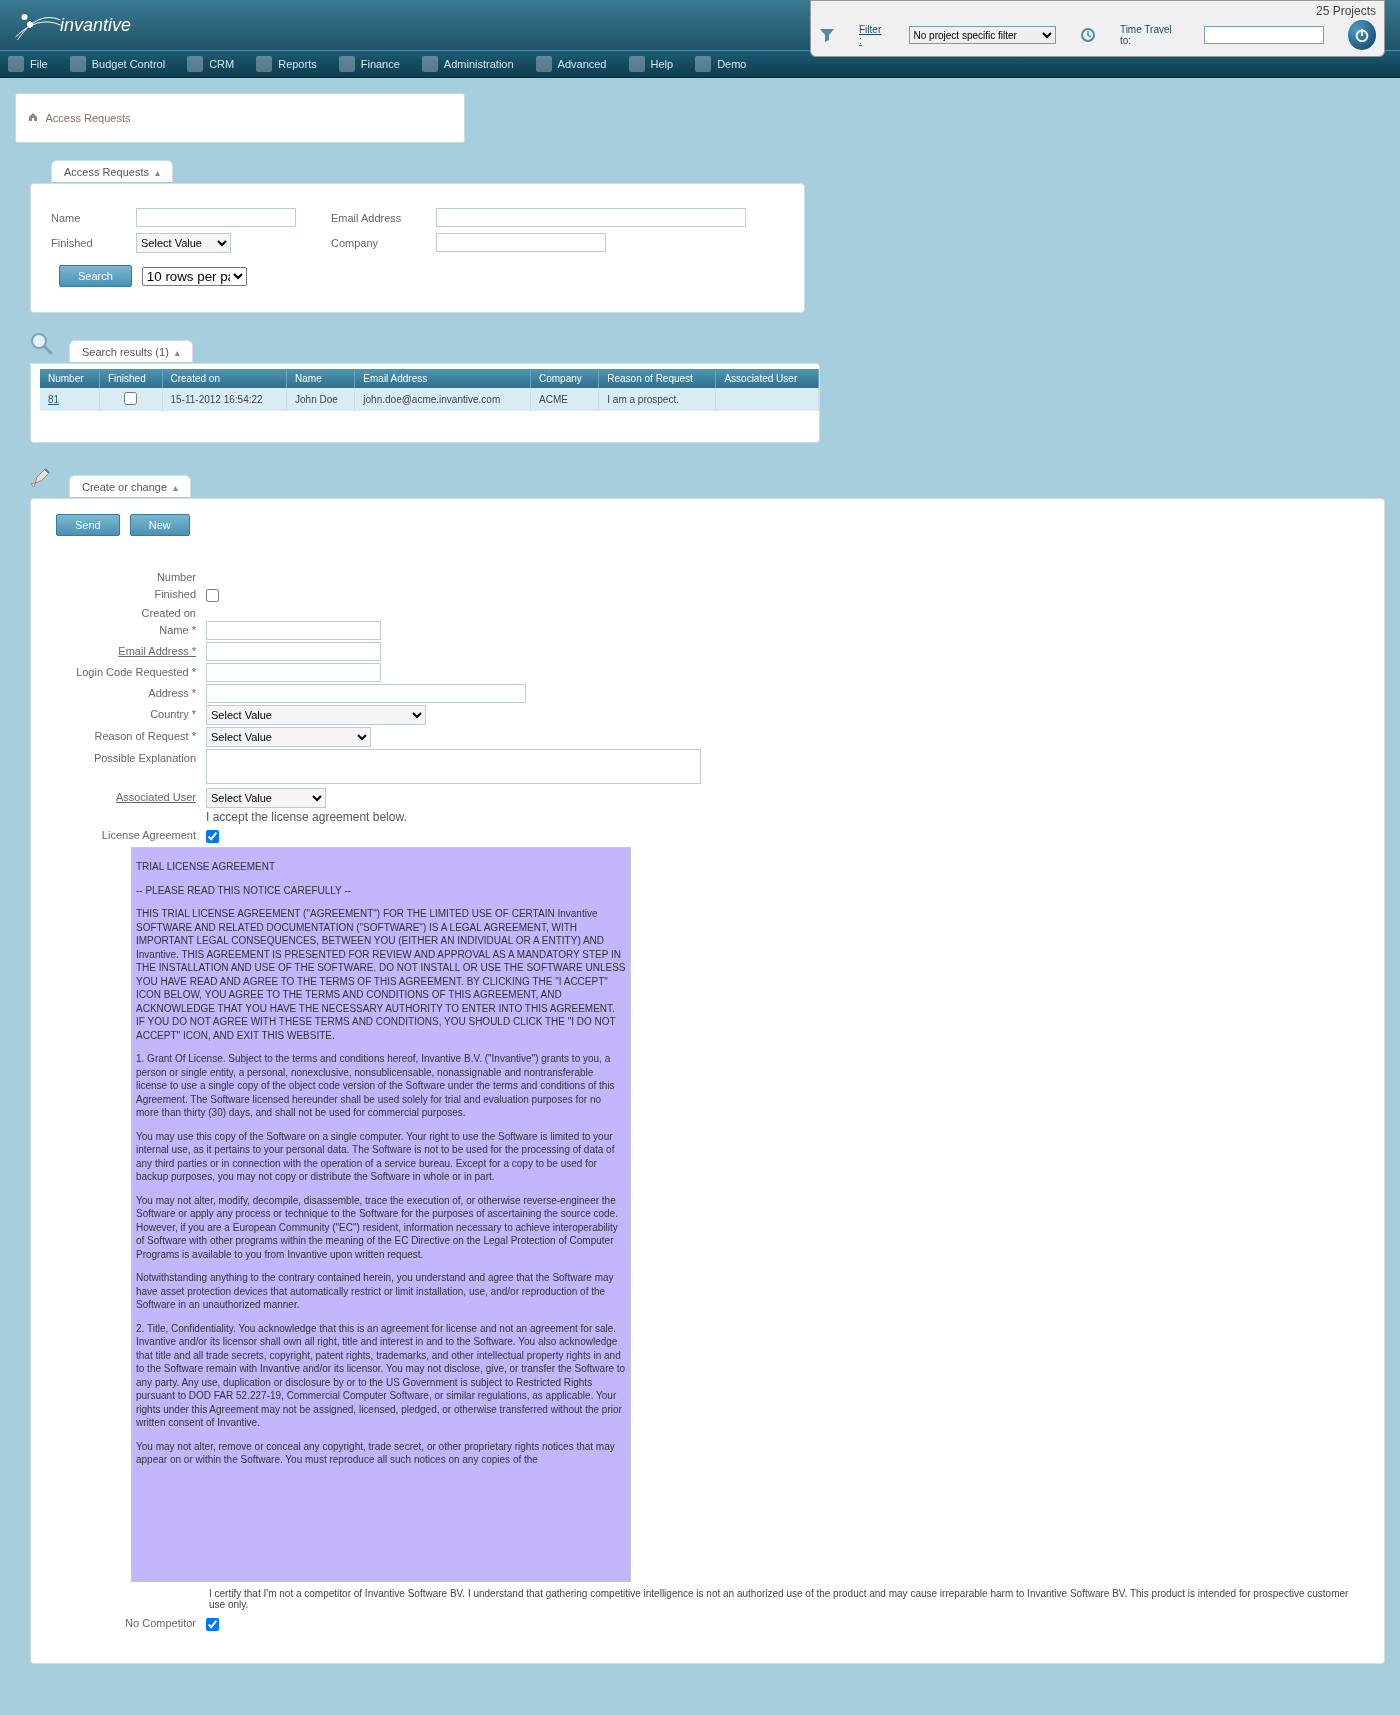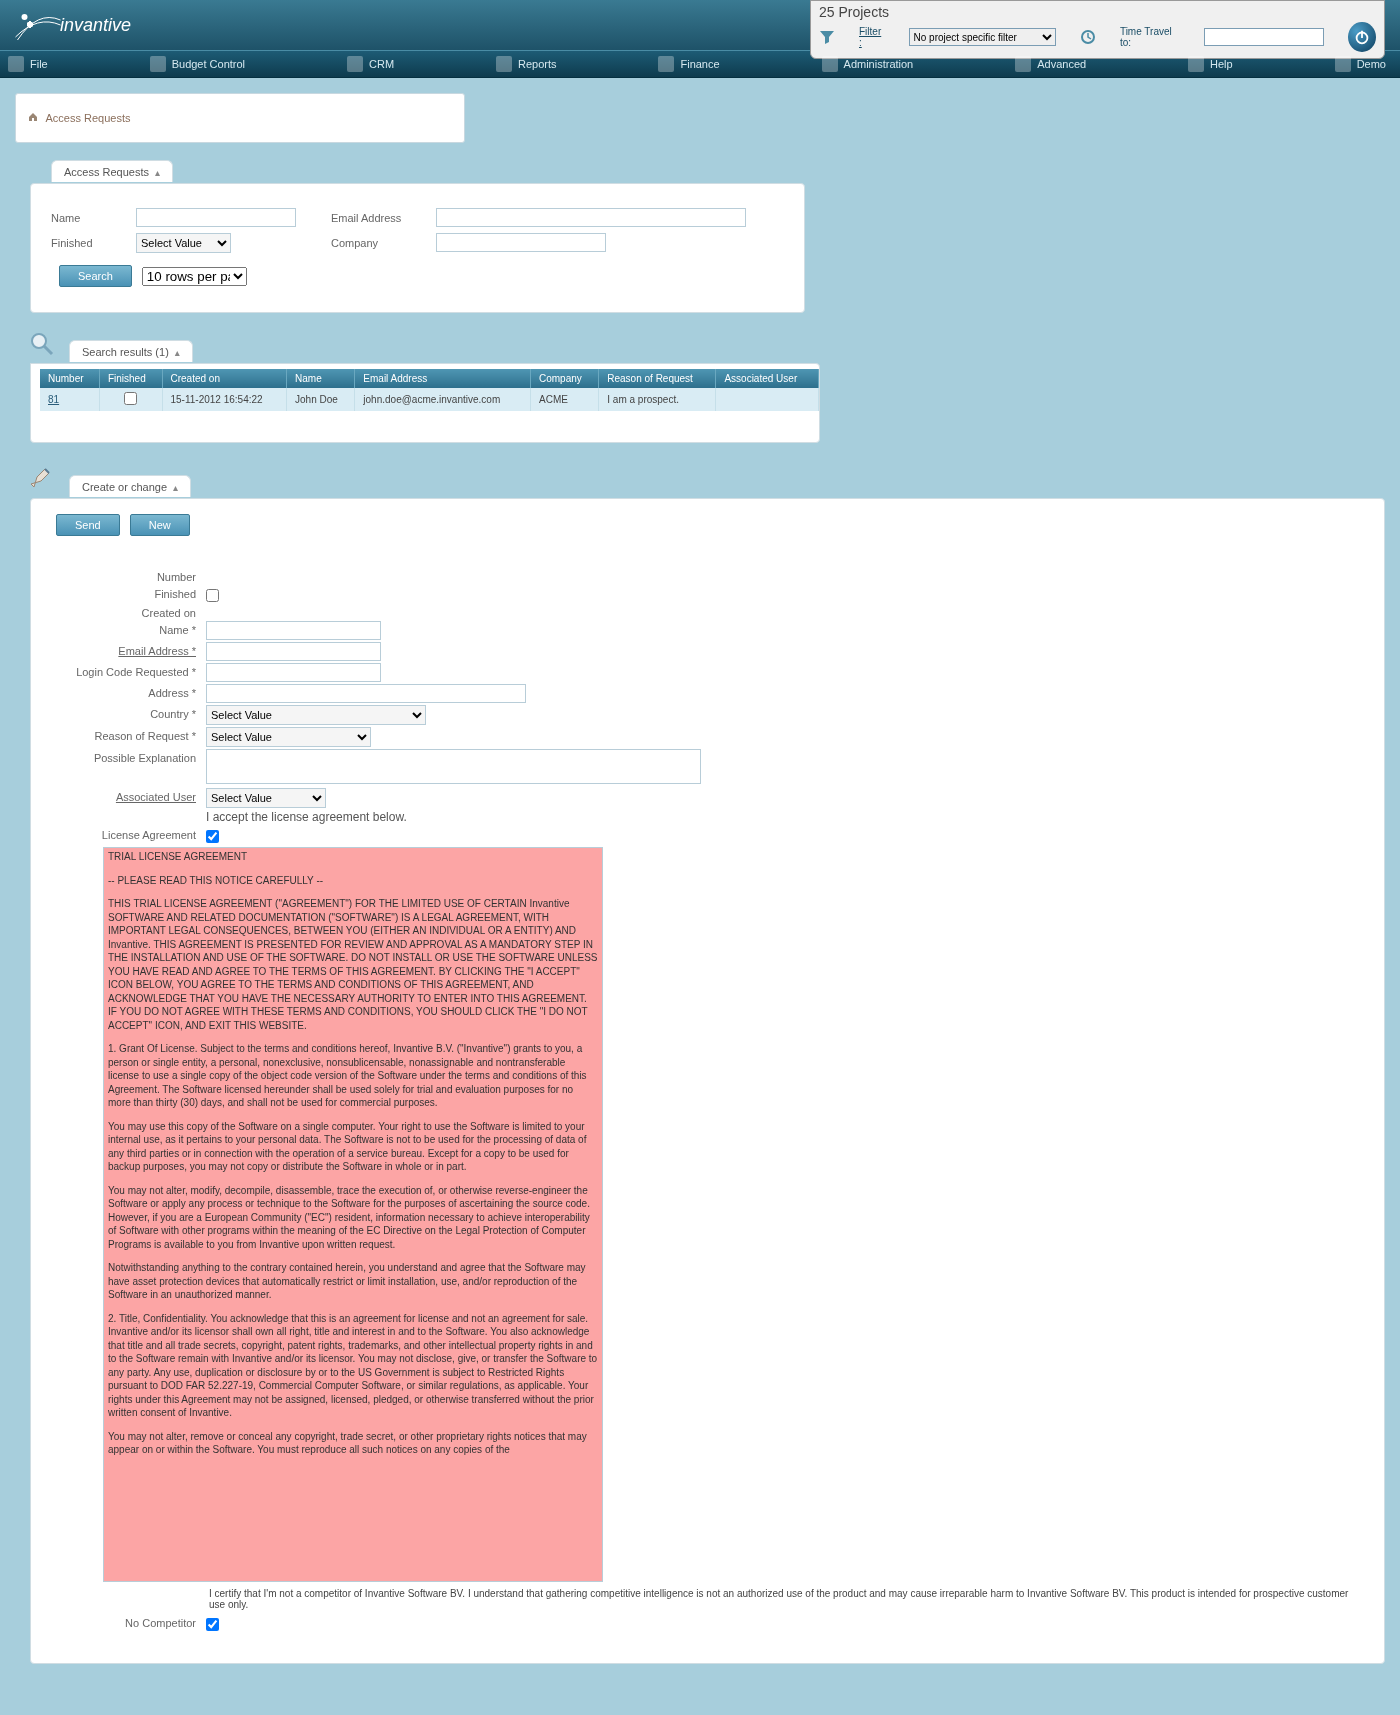--- a/index.html
+++ b/index.html
@@ -2,31 +2,31 @@
 <html><head>
 <meta charset="utf-8">
 <style>
 * { box-sizing: border-box; margin: 0; padding: 0; }
 body { font-family: Tahoma, Arial, sans-serif; font-size: 11px; background: #a7cedc; color: #333; width: 1400px; }
 .top-bar { background: linear-gradient(#3a7a92, #1e5268); height: 50px; position: relative; display: flex; align-items: center; }
 .logo { color: #fff; font-size: 18px; font-style: italic; margin-left: 60px; position: relative; }
 .logo::before { content: ""; position: absolute; left: -55px; top: -8px; width: 50px; height: 35px; background: radial-gradient(circle, #fff 10%, transparent 11%); }
 .swoosh { position: absolute; left: 10px; top: 5px; width: 55px; height: 40px; }
 .proj-box { position: absolute; right: 15px; top: 0; background: #f0f0f0; border: 1px solid #999; border-radius: 0 0 6px 6px; padding: 3px 8px 6px; width: 575px; }
-.proj-count { text-align: left; font-size: 14px; color: #444; }
+.proj-count { text-align: right; font-size: 12px; color: #444; }
 .proj-row { display: flex; align-items: center; gap: 24px; margin-top: 2px; }
 .filter-icon, .clock-icon { width: 16px; height: 16px; display: inline-block; }
 .filter-icon svg, .clock-icon svg { width: 16px; height: 16px; }
 .proj-row .lbl { font-size: 10px; color: #1a4d66; text-decoration: underline; }
 .proj-row select, .proj-row input { font-size: 10px; height: 18px; border: 1px solid #7b9db4; }
 .proj-row select { width: 160px; }
 .proj-row input { width: 120px; }
 .power-btn { width: 30px; height: 30px; border-radius: 50%; background: radial-gradient(circle at 30% 30%, #4a9cc7, #0d3d5c); display: flex; align-items: center; justify-content: center; cursor: pointer; }
 .power-btn svg { width: 18px; height: 18px; }
-.menu-bar { background: linear-gradient(#1d5b75, #0e3b4e); height: 28px; display: flex; align-items: center; border-top: 1px solid #4a8ca5; border-bottom: 1px solid #053040; justify-content: space-between; }
+.menu-bar { background: linear-gradient(#1d5b75, #0e3b4e); height: 28px; display: flex; align-items: center; border-top: 1px solid #4a8ca5; border-bottom: 1px solid #053040; }
 .menu-item { color: #d5e8ef; font-size: 11px; padding: 0 14px 0 30px; height: 28px; display: flex; align-items: center; position: relative; cursor: pointer; }
 .menu-item::before { content: ""; position: absolute; left: 8px; top: 6px; width: 16px; height: 16px; background: rgba(255,255,255,0.3); border-radius: 2px; }
 .breadcrumb-box { background: #fff; margin: 15px 0 0 15px; padding: 18px 12px; width: 450px; border-radius: 3px; border: 1px solid #c8d8e0; }
 .breadcrumb-box .home-icon { width: 10px; height: 10px; display: inline-block; margin-right: 5px; }
 .breadcrumb-box span { color: #8b6f5c; font-size: 11px; }
 .panel { background: #fff; margin: 18px 0 0 30px; border-radius: 4px; border: 1px solid #d0dde3; padding: 0; position: relative; }
 .panel.search-panel { width: 775px; padding-bottom: 25px; }
 .panel.results-panel { width: 790px; min-height: 80px; border-top-left-radius: 0; padding-left: 9px; }
 .panel.form-panel { width: 1355px; min-height: 400px; padding-bottom: 30px; }
 .tab { position: absolute; top: -24px; left: 15px; background: #fff; border: 1px solid #d0dde3; border-bottom: none; border-radius: 6px 6px 0 0; padding: 5px 12px 4px; font-size: 11px; color: #555; display: flex; align-items: center; gap: 6px; }
@@ -48,21 +48,21 @@
 .form-panel .btn-row { margin: 15px 0 10px 25px; }
 .detail-row { display: flex; align-items: flex-start; margin: 2px 0 2px 20px; }
 .detail-row label { width: 145px; text-align: right; color: #666; font-size: 11px; margin-right: 10px; padding-top: 3px; }
 .detail-row label.underline { text-decoration: underline; }
 .detail-row input[type=text] { border: 1px solid #b8cdd8; height: 19px; width: 175px; padding: 0 3px; font-size: 11px; }
 .detail-row input.wide { width: 320px; }
 .detail-row select { border: 1px solid #b8cdd8; height: 20px; font-size: 11px; background: #f5f5f5; }
 .detail-row textarea { border: 1px solid #b8cdd8; font-size: 11px; width: 495px; height: 35px; resize: none; }
 .detail-row .cb { margin-top: 4px; }
 .license-note { margin-left: 175px; font-size: 12px; color: #555; margin-top: 2px; }
-.license-box { margin-left: 72px; width: 500px; height: 735px; border: 1px solid #b8cdd8; overflow-y: scroll; padding: 2px 4px; font-size: 10px; color: #333; line-height: 1.35; margin-top: 4px; background: #fca5a5; }
+.license-box { margin-left: 100px; width: 500px; height: 735px; border: 1px solid #b8cdd8; overflow-y: scroll; padding: 12px 4px; font-size: 10px; color: #333; line-height: 1.35; margin-top: 4px; background: #c4b5fd; }
 .license-box p { margin-bottom: 10px; }
 .cert-text { margin: 6px 0 4px 178px; font-size: 10px; color: #444; max-width: 1150px; }
 .mag-icon { position: absolute; left: -3px; top: -34px; width: 28px; height: 28px; }
 .pen-icon { position: absolute; left: -3px; top: -34px; width: 28px; height: 28px; }
 .results-tab { left: 38px; }
 .form-tab { left: 38px; }
 .search-panel .tab { left: 20px; }
 .req { color: #666; }
 </style>
 </head>

